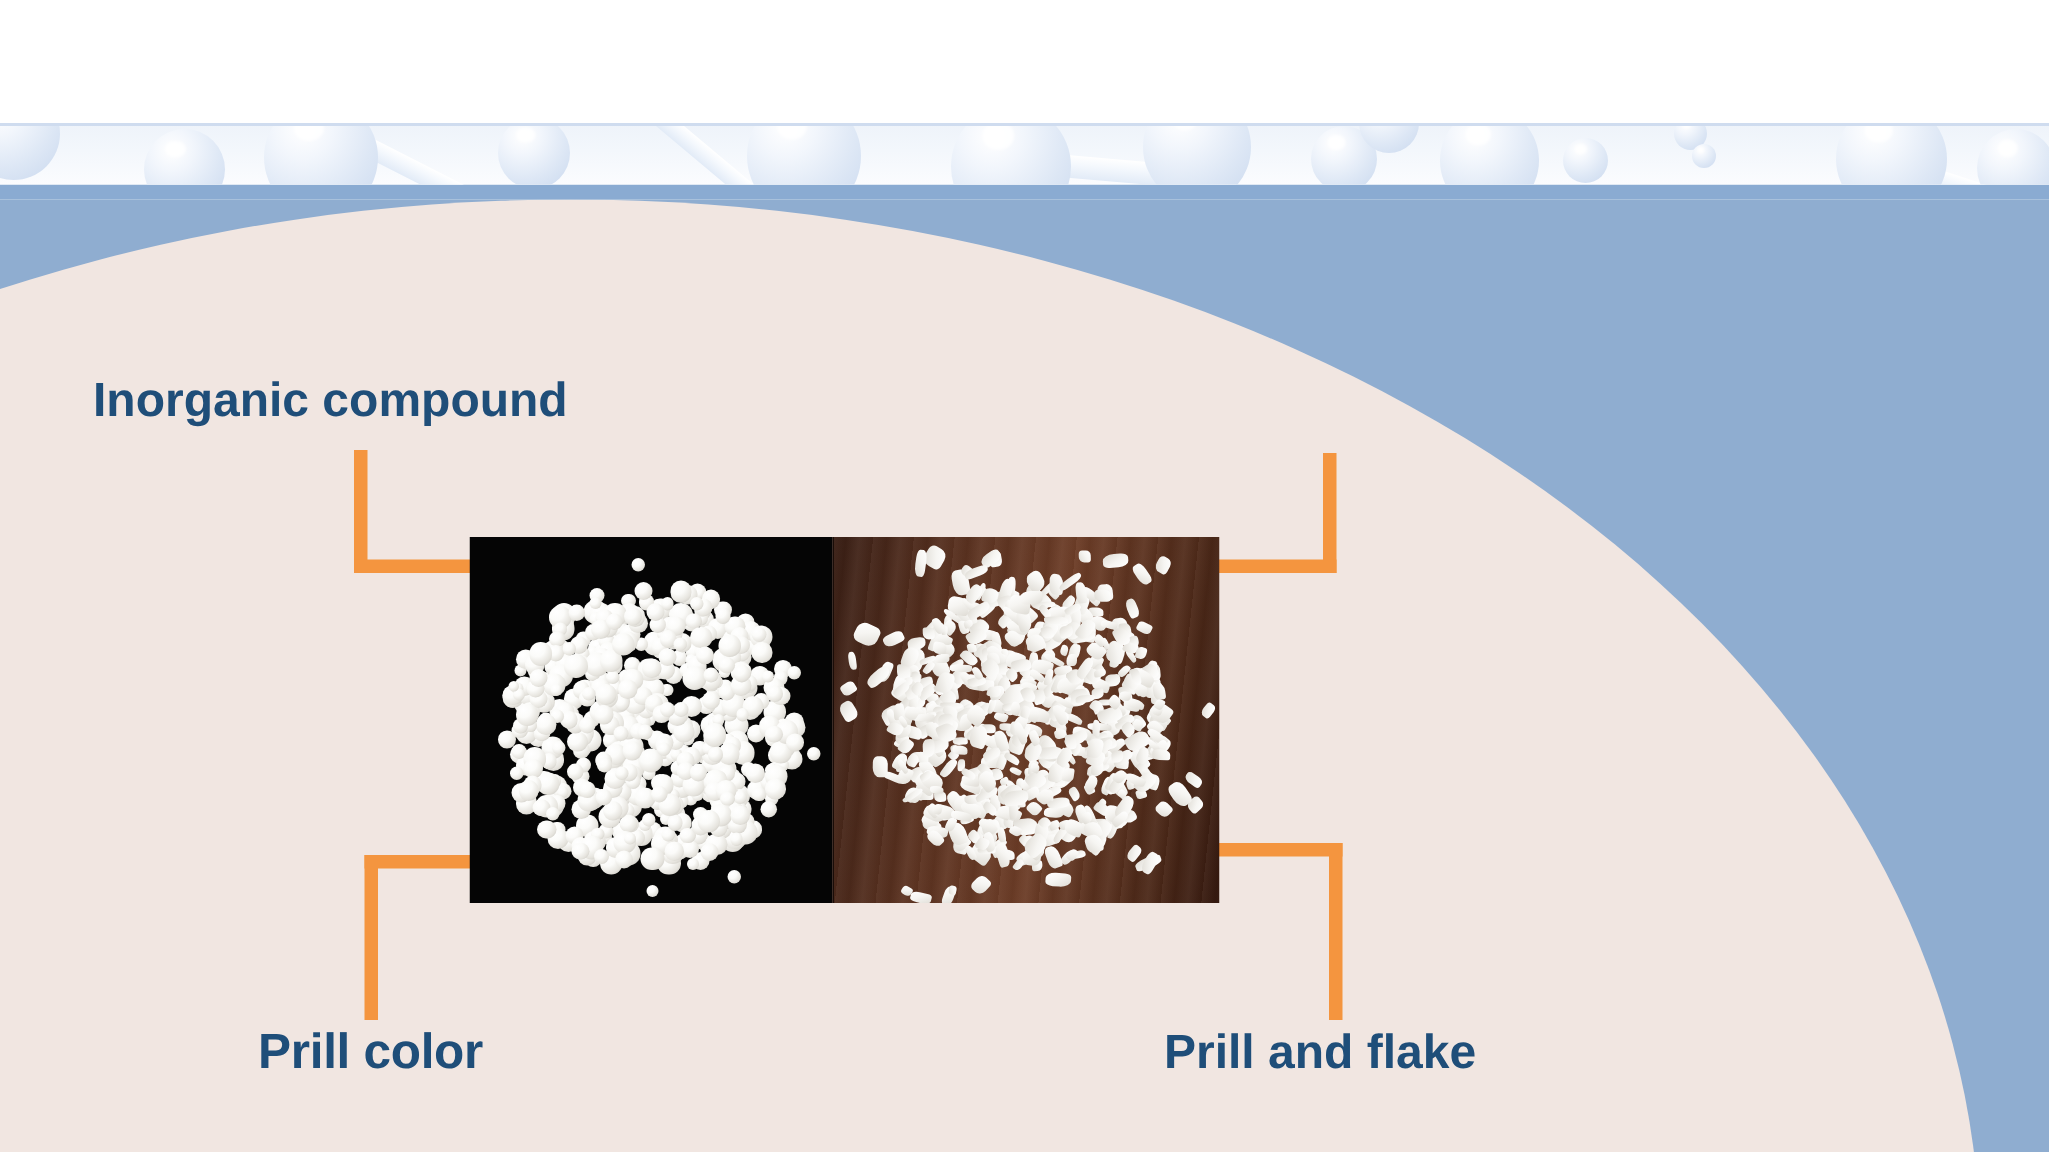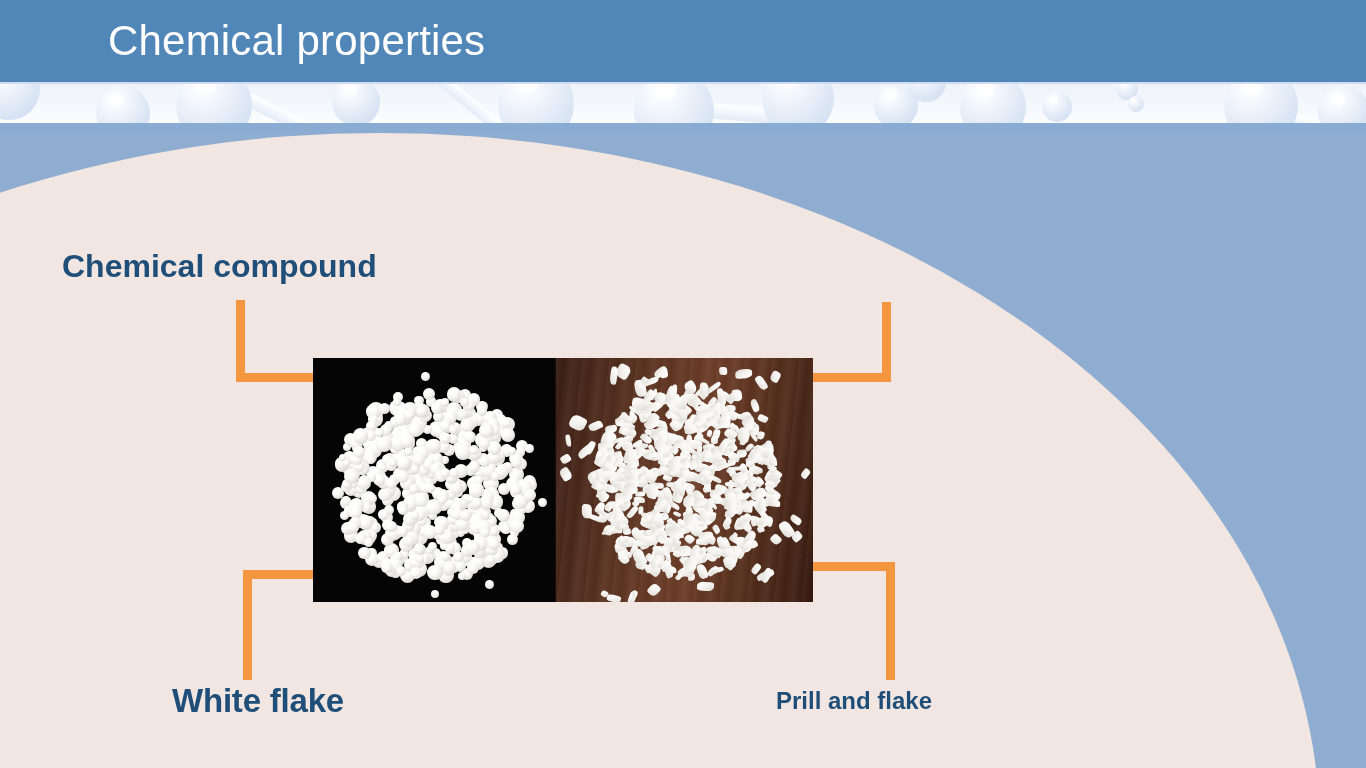--- a/index.html
+++ b/index.html
@@ -144,21 +144,21 @@
     left: 172px;
     top: 681px;
     font-size: 33px;
     line-height: 40px;
     font-weight: bold;
     letter-spacing: -0.2px;
   }
   .label-prill {
     left: 776px;
     top: 681px;
-    font-size: 24px;
+    font-size: 32px;
     line-height: 40px;
   }
 
   
   .photo {
     position: absolute;
     left: 313px;
     top: 358px;
     width: 500px;
     height: 244px;
@@ -233,23 +233,20 @@
     <div class="mol-ball" style="left:960px; top:-10px; width:66px; height:70px;"></div>
     <div class="mol-ball" style="left:1042px; top:10px; width:30px; height:30px;"></div>
     <div class="mol-ball" style="left:1116px; top:-4px; width:22px; height:22px;"></div>
     <div class="mol-ball" style="left:1128px; top:14px; width:16px; height:16px;"></div>
     <div class="mol-ball" style="left:1224px; top:-14px; width:74px; height:76px;"></div>
     <div class="mol-ball" style="left:1318px; top:4px; width:52px; height:52px;"></div>
   </div>
   <div class="strip-edge-top"></div>
   <div class="mid-bar"></div>
 
-  <div class="header-band">
-    <div class="header-title">Chemical properties</div>
-  </div>
 
   <div class="connector">
     <div class="conn-seg" style="left:236px; top:300px; width:9px; height:82px;"></div>
     <div class="conn-seg" style="left:236px; top:373px; width:84px; height:9px;"></div>
   </div>
 
   <div class="connector">
     <div class="conn-seg" style="left:882px; top:302px; width:9px; height:80px;"></div>
     <div class="conn-seg" style="left:806px; top:373px; width:85px; height:9px;"></div>
   </div>
@@ -257,22 +254,22 @@
   <div class="connector">
     <div class="conn-seg" style="left:243px; top:570px; width:78px; height:9px;"></div>
     <div class="conn-seg" style="left:243px; top:570px; width:9px; height:110px;"></div>
   </div>
 
   <div class="connector">
     <div class="conn-seg" style="left:810px; top:562px; width:85px; height:9px;"></div>
     <div class="conn-seg" style="left:886px; top:562px; width:9px; height:118px;"></div>
   </div>
 
-  <div class="node-label label-inorganic">Chemical compound</div>
-  <div class="node-label label-white">White flake</div>
+  <div class="node-label label-inorganic">Inorganic compound</div>
+  <div class="node-label label-white">Prill color</div>
   <div class="node-label label-prill">Prill and flake</div>
 
   <div class="photo">
     <div class="photo-pane pane-prills" id="panePrills">
         <div class="prill" style="left: 18.7px; top: 129.1px; width: 11.9px; height: 11.9px;"></div>
         <div class="prill" style="left: 122.1px; top: 71.3px; width: 10.1px; height: 10.1px;"></div>
         <div class="prill" style="left: 145.5px; top: 31.3px; width: 12.3px; height: 12.3px;"></div>
         <div class="prill" style="left: 196px; top: 109px; width: 14.5px; height: 14.5px;"></div>
         <div class="prill" style="left: 59.9px; top: 51.3px; width: 9.5px; height: 9.5px;"></div>
         <div class="prill" style="left: 199.3px; top: 140.2px; width: 10.6px; height: 10.6px;"></div>

